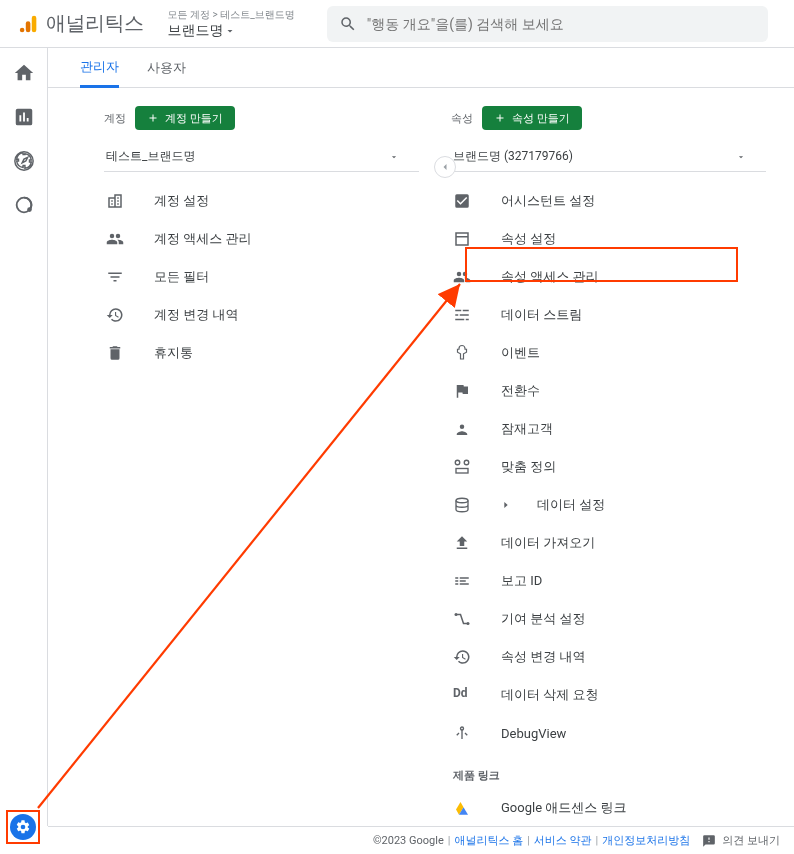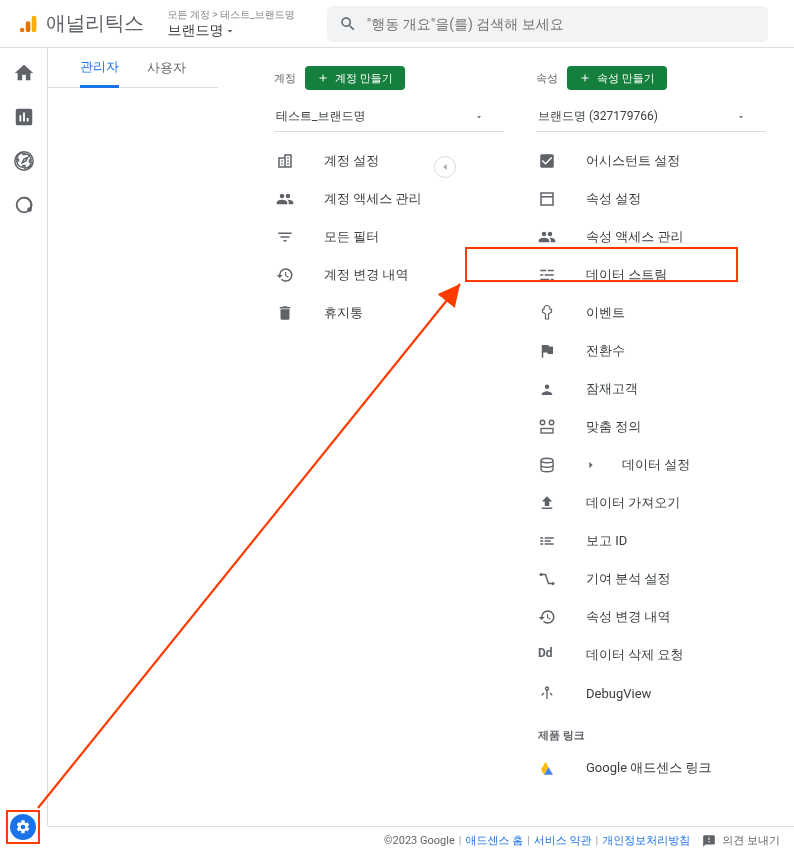--- a/index.html
+++ b/index.html
@@ -19,21 +19,21 @@
 
 .shell{display:flex;height:calc(100% - 48px - 28px)}
 
 .leftnav{width:48px;display:flex;flex-direction:column;align-items:center;padding-top:14px;gap:22px;border-right:1px solid #dadce0;position:relative}
 .leftnav .nav-ic{width:22px;height:22px;fill:#5f6368;cursor:pointer}
 
 .gear-dock{position:absolute;left:6px;bottom:10px;width:34px;height:34px;border:2px solid #ff3b00;display:flex;align-items:center;justify-content:center}
 .gear-dock .gear{width:26px;height:26px;background:#1a73e8;border-radius:50%;display:flex;align-items:center;justify-content:center}
 .gear-dock svg{width:16px;height:16px;fill:#fff}
 
-.main{flex:1;display:flex;flex-direction:row}
+.main{flex:1;display:flex;flex-direction:column}
 .tabs{height:40px;display:flex;gap:28px;padding:0 32px;border-bottom:1px solid #dadce0}
 .tab{display:flex;align-items:center;font-size:13px;color:#5f6368;cursor:pointer}
 .tab.active{color:#1a73e8;border-bottom:3px solid #1a73e8;font-weight:500;margin-bottom:-1px}
 
 .admin-body{flex:1;display:flex;padding:18px 28px 0 56px;gap:32px;overflow:auto}
 .col{flex:1;min-width:0}
 .col-head{display:flex;align-items:center;gap:9px;margin-bottom:12px}
 .col-head .lbl{font-size:11px;color:#5f6368}
 .create-btn{background:#15803d;color:#fff;border:none;border-radius:4px;height:24px;padding:0 12px;font-size:11px;display:flex;align-items:center;gap:6px;cursor:pointer}
 .create-btn svg{width:12px;height:12px;fill:#fff}
@@ -317,21 +317,21 @@
       <marker id="ah" markerWidth="12" markerHeight="12" refX="10" refY="5" orient="auto">
         <path d="M0 0L10 5L0 10z" fill="#ff3b00"></path>
       </marker>
     </defs>
   <line x1="38" y1="808" x2="460" y2="284" stroke="#ff3b00" stroke-width="2.2" marker-end="url(#ah)"></line>
 </svg>
 
 <div class="footer">
   <span>©2023 Google</span>
   <span class="sep">|</span>
-  <a href="#">애드센스 홈</a>
+  <a href="#">애널리틱스 홈</a>
   <span class="sep">|</span>
   <a href="#">서비스 약관</a>
   <span class="sep">|</span>
   <a href="#">개인정보처리방침</a>
   <svg viewBox="0 0 24 24">
       <path d="M20 2H4a2 2 0 00-2 2v18l4-4h14a2 2 0 002-2V4a2 2 0 00-2-2zm-7 12h-2v-2h2v2zm0-4h-2V6h2v4z"></path>
     </svg>
   <span>의견 보내기</span>
 </div>
 

